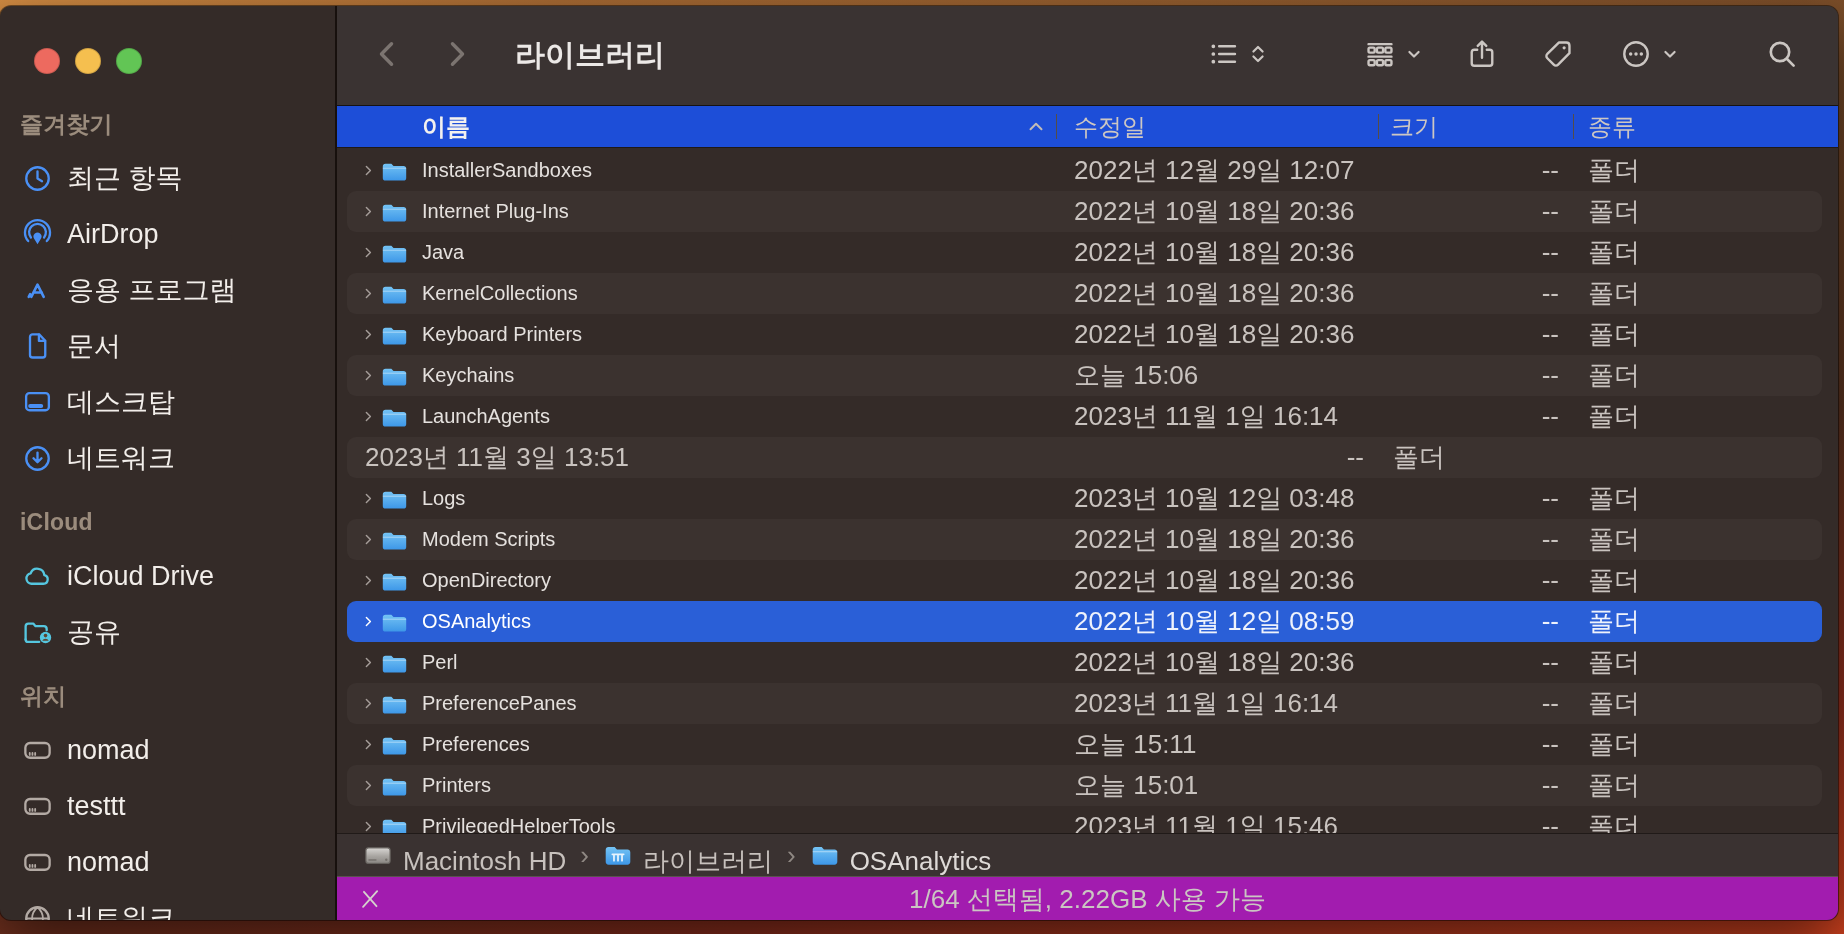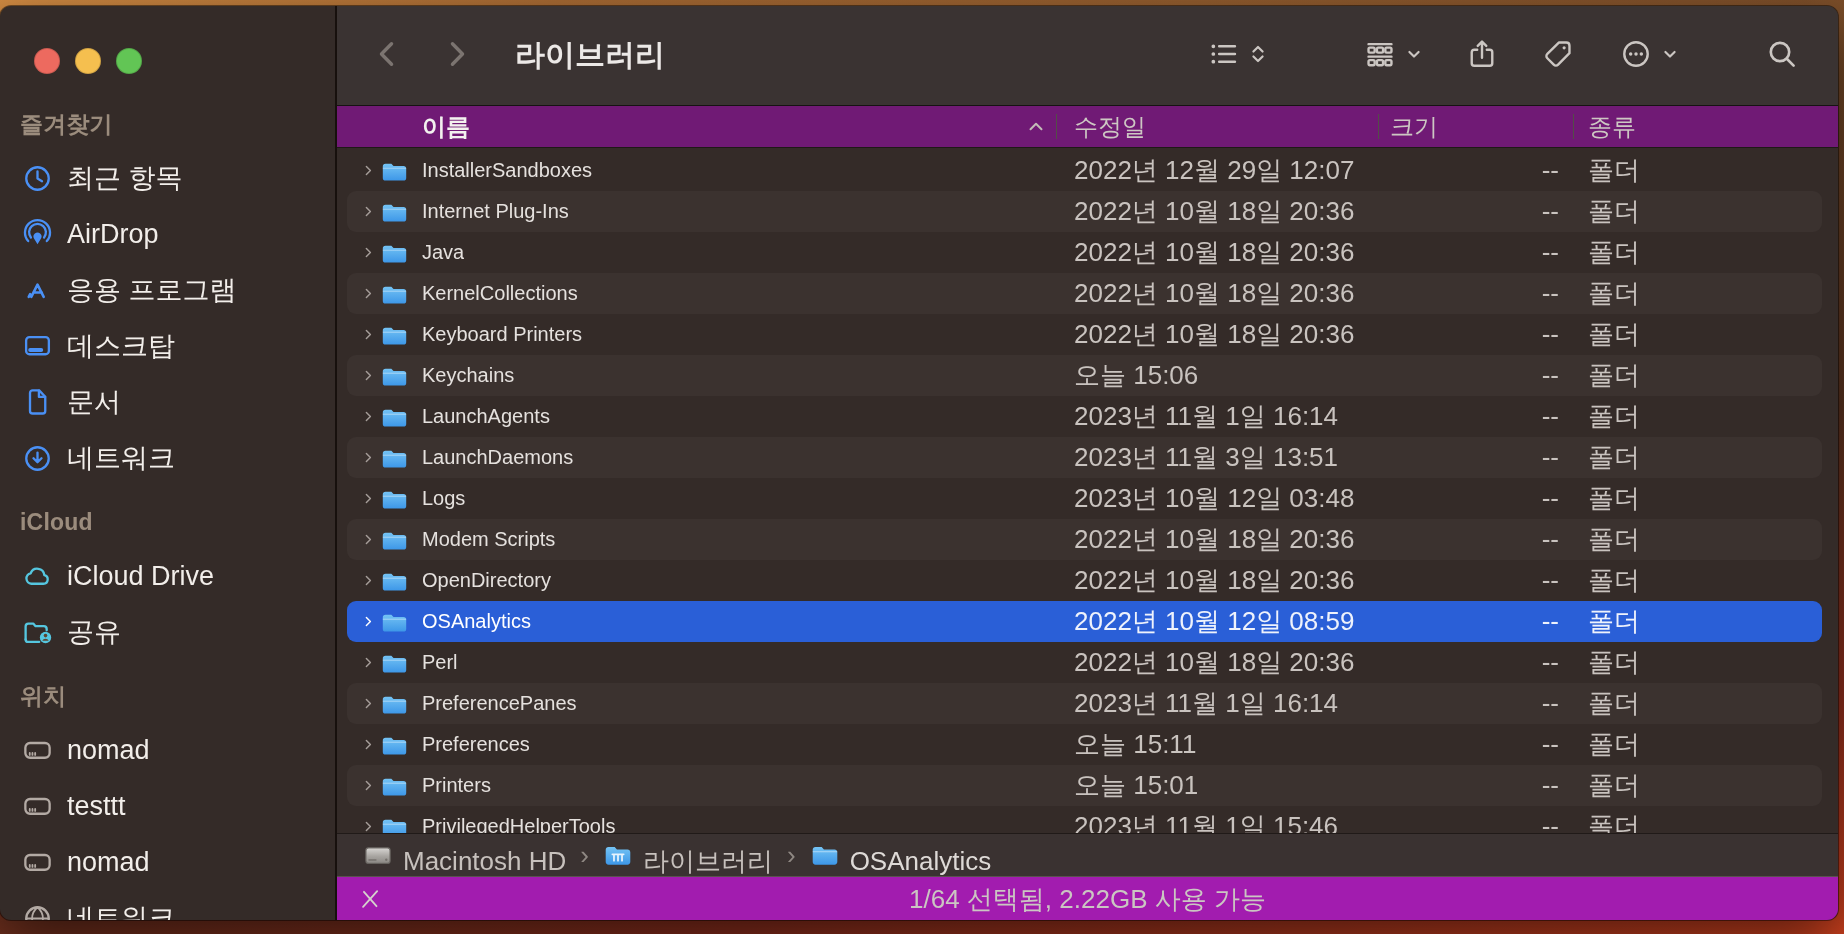--- a/index.html
+++ b/index.html
@@ -41,21 +41,21 @@
   }
   .nav-btn { background:none; border:0; color:#7b7470; display:flex; align-items:center; padding:0 6px; cursor:default;}
   .nav-btn svg { width:34px; height:34px; }
   .win-title { margin-left:36px; font-size:30px; font-weight:700; color:#ece9e7; }
   .tb-right { margin-left:auto; display:flex; align-items:center; }
   .tb-btn { background:none; border:0; color:#cbc6c2; display:flex; align-items:center; gap:8px; cursor:default; }
   .tb-btn svg { width:32px; height:32px; }
   .tb-btn .mini svg{ width:20px; height:20px; }
   .sp-a{ margin-left:96px;} .sp-b{ margin-left:42px;} .sp-c{ margin-left:44px;} .sp-d{ margin-left:46px;} .sp-e{ margin-left:86px;}
   
-  .colheader { height:42px; flex:none; position:relative; background:#701a75; border-bottom:1px solid #1f1917; font-size:24px; color:#cdc7c3; }
+  .colheader { height:42px; flex:none; position:relative; background:#1d4ed8; border-bottom:1px solid #1f1917; font-size:24px; color:#cdc7c3; }
   .colheader .lbl { position:absolute; top:50%; transform:translateY(-50%); white-space:nowrap; }
   .h-name { left:85px; font-weight:700; color:#f3f1ef; }
   .h-date { left:737px; } .h-size { left:1053px; } .h-kind { left:1251px; }
   .h-caret { position:absolute; left:688px; top:50%; transform:translateY(-50%); color:#c2bcb7; display:flex; }
   .h-caret svg { width:22px; height:22px; }
   .h-div { position:absolute; top:8px; bottom:8px; width:1px; background:#544d48; }
   .d1{ left:719px;} .d2{ left:1041px;} .d3{ left:1236px;}
   
   .list { flex:1; overflow:hidden; padding-top:2px; }
   .frow {
@@ -146,34 +146,34 @@
               <span class="side-icon c-blue">
                 <svg viewBox="0 0 24 24" fill="none" stroke="currentColor" stroke-width="2" stroke-linecap="round" stroke-linejoin="round">
                   <path d="M7.2 16.9 12 7.5l4.8 9.4M8.8 13.5h6.6M5.2 16.9l1.1-2.1"></path>
                 </svg>
               </span>
               <span class="side-label">응용 프로그램</span>
             </div>
             <div class="side-item">
               <span class="side-icon c-blue">
                 <svg viewBox="0 0 24 24" fill="none" stroke="currentColor" stroke-width="1.8" stroke-linecap="round" stroke-linejoin="round">
+                  <path d="M6.2 4.6c0-1.1.9-2 2-2h5.1l4.7 4.9v11c0 1.1-.9 2-2 2H8.2c-1.1 0-2-.9-2-2Z"></path>
+                  <path d="M13.1 2.8v4.9h4.8"></path>
+                </svg>
+              </span>
+              <span class="side-label">문서</span>
+            </div>
+            <div class="side-item">
+              <span class="side-icon c-blue">
+                <svg viewBox="0 0 24 24" fill="none" stroke="currentColor" stroke-width="1.8" stroke-linecap="round" stroke-linejoin="round">
                   <rect x="3.2" y="4.8" width="17.6" height="13.2" rx="2.6"></rect>
                   <path d="M6.3 14.7h8.6" stroke-width="3"></path>
                 </svg>
               </span>
               <span class="side-label">데스크탑</span>
-            </div>
-            <div class="side-item">
-              <span class="side-icon c-blue">
-                <svg viewBox="0 0 24 24" fill="none" stroke="currentColor" stroke-width="1.8" stroke-linecap="round" stroke-linejoin="round">
-                  <path d="M6.2 4.6c0-1.1.9-2 2-2h5.1l4.7 4.9v11c0 1.1-.9 2-2 2H8.2c-1.1 0-2-.9-2-2Z"></path>
-                  <path d="M13.1 2.8v4.9h4.8"></path>
-                </svg>
-              </span>
-              <span class="side-label">문서</span>
             </div>
             <div class="side-item">
               <span class="side-icon c-blue">
                 <svg viewBox="0 0 24 24" fill="none" stroke="currentColor" stroke-width="1.8" stroke-linecap="round" stroke-linejoin="round">
                   <circle cx="12" cy="12" r="8.7"></circle>
                   <path d="M12 7.4v7.2M8.9 11.8 12 14.9l3.1-3.1"></path>
                 </svg>
               </span>
               <span class="side-label">네트워크</span>
             </div>
@@ -444,32 +444,20 @@
                 <path d="M1.6 6.6c0-1.5.9-2.4 2.4-2.4h5.2l1.9 2.1h8.9c1.5 0 2.4.9 2.4 2.4v8.1c0 1.5-.9 2.4-2.4 2.4H4c-1.5 0-2.4-.9-2.4-2.4Z" fill="url(#gradFolder)"></path>
                 <path d="M1.6 8.2h20.8" stroke="rgba(255,255,255,.4)" stroke-width="1"></path>
               </svg></span>
             <span class="fname">LaunchAgents</span>
           </div>
           <div class="cell-date">2023년 11월 1일 16:14</div>
           <div class="cell-size">--</div>
           <div class="cell-kind">폴더</div>
         </div>
         <div class="frow striped">
-          <div class="cell-name">
-            <span class="disc">
-              <svg viewBox="0 0 24 24" fill="none" stroke="currentColor" stroke-width="2.3" stroke-linecap="round" stroke-linejoin="round">
-                <path d="M8.6 5.6 15 12l-6.4 6.4"></path>
-              </svg>
-            </span>
-            <span class="ficon"><svg viewBox="0 0 24 22">
-                <path d="M1.6 6.6c0-1.5.9-2.4 2.4-2.4h5.2l1.9 2.1h8.9c1.5 0 2.4.9 2.4 2.4v8.1c0 1.5-.9 2.4-2.4 2.4H4c-1.5 0-2.4-.9-2.4-2.4Z" fill="url(#gradFolder)"></path>
-                <path d="M1.6 8.2h20.8" stroke="rgba(255,255,255,.4)" stroke-width="1"></path>
-              </svg></span>
-            <span class="fname">LaunchDaemons</span>
-          </div>
           <div class="cell-date">2023년 11월 3일 13:51</div>
           <div class="cell-size">--</div>
           <div class="cell-kind">폴더</div>
         </div>
         <div class="frow">
           <div class="cell-name">
             <span class="disc">
               <svg viewBox="0 0 24 24" fill="none" stroke="currentColor" stroke-width="2.3" stroke-linecap="round" stroke-linejoin="round">
                 <path d="M8.6 5.6 15 12l-6.4 6.4"></path>
               </svg>

